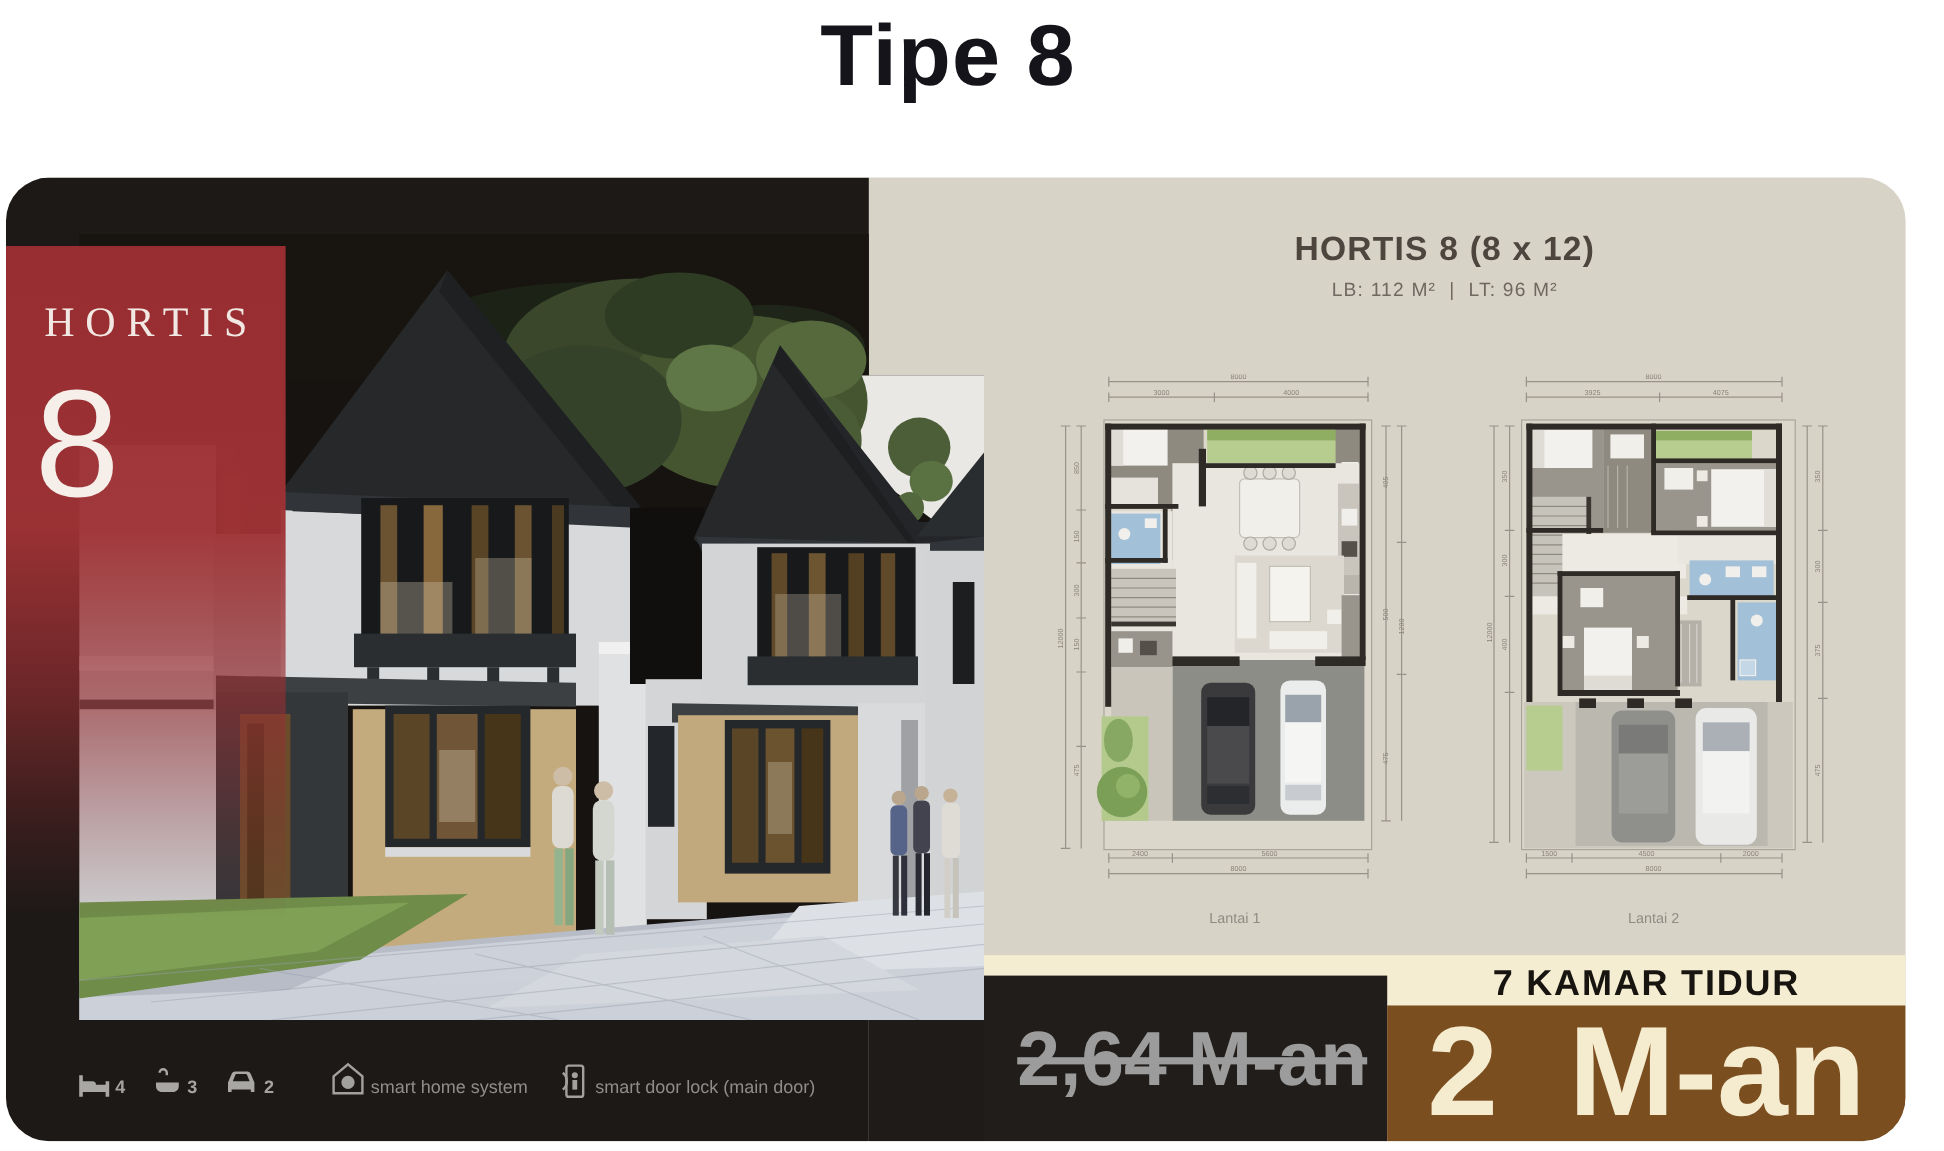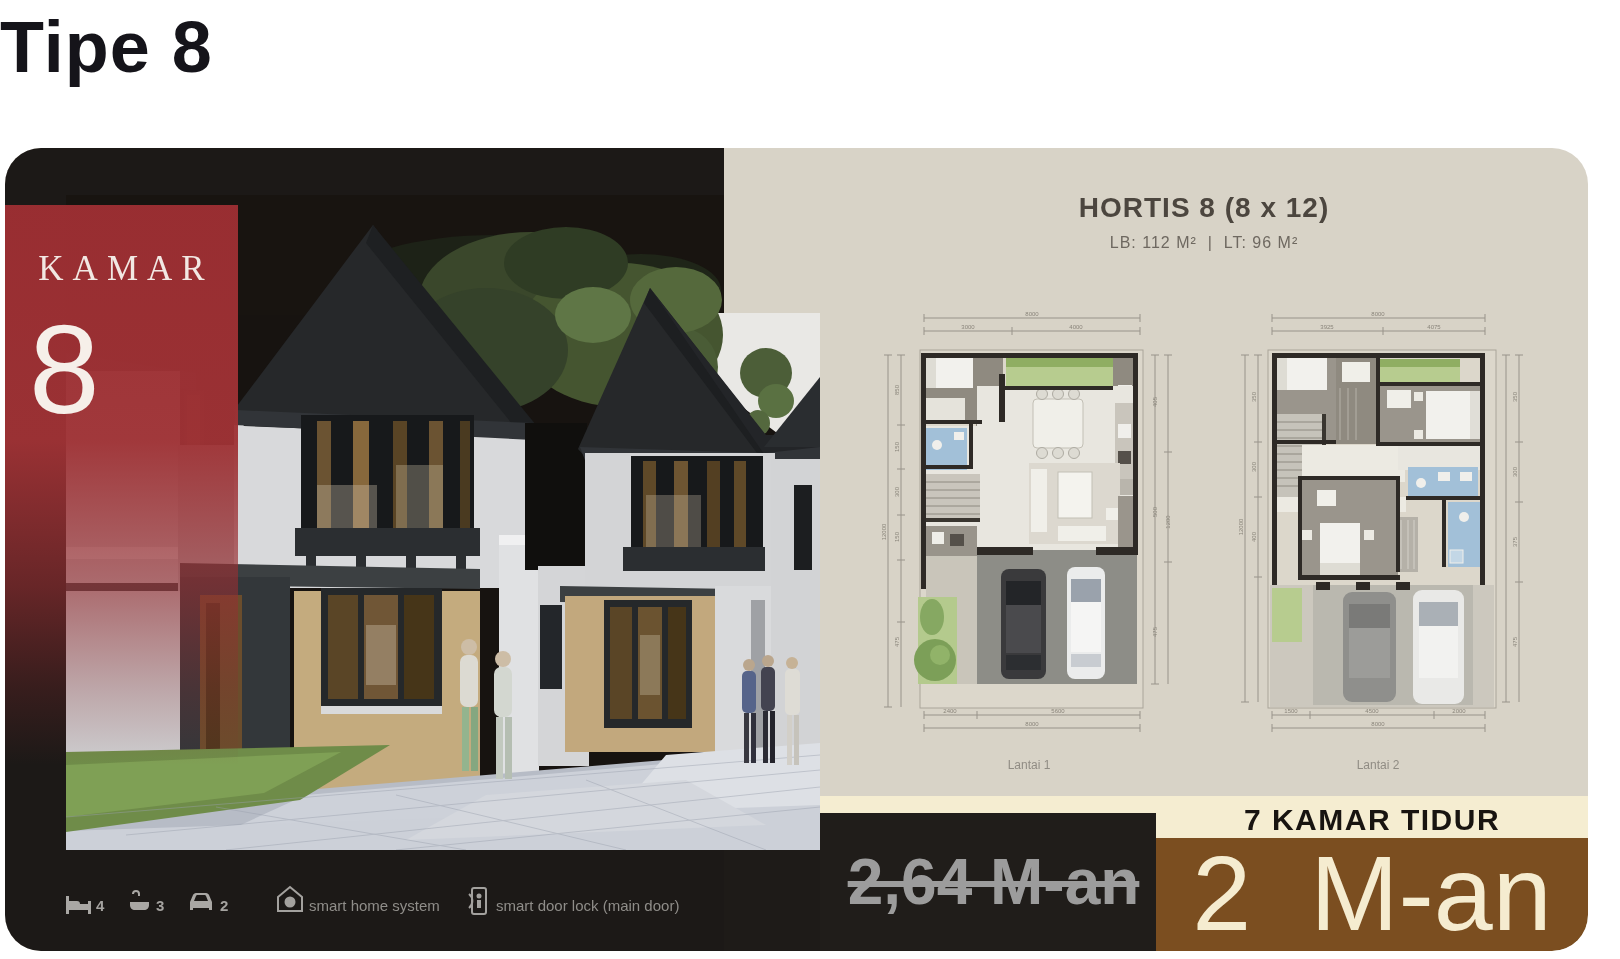--- a/index.html
+++ b/index.html
@@ -2,21 +2,21 @@
 <html><head>
 <meta charset="utf-8">
 <style>
   html,body{margin:0;padding:0;background:#fff;}
   body{width:1620px;height:959px;position:relative;overflow:hidden;font-family:"Liberation Sans",sans-serif;}
   .abs{position:absolute;}
 </style>
 </head>
 <body>
 
-<div class="abs" style="left:0;top:6px;width:1580px;font-size:72px;font-weight:bold;color:#15141a;letter-spacing:1px;">Tipe 8</div>
+<div class="abs" style="left:0;top:6px;width:1580px;text-align:center;font-size:72px;font-weight:bold;color:#15141a;letter-spacing:1px;">Tipe 8</div>
 
 <div class="abs" style="left:5px;top:148px;width:1583px;height:803px;border-radius:36px;background:#d8d3c7;overflow:hidden;">
 
   <div class="abs" style="left:0;top:0;width:719px;height:803px;background:#1c1917;"></div>
 
   <div class="abs" style="left:719px;top:648px;width:96px;height:155px;background:#1e1b18;"></div>
 
   <div class="abs" style="left:719px;top:648px;width:864px;height:42px;background:#f5edd1;"></div>
 
   <div class="abs" style="left:889px;top:44px;width:620px;text-align:center;font-size:28px;font-weight:bold;color:#4c463f;letter-spacing:1px;">HORTIS 8 (8 x 12)</div>
@@ -456,21 +456,21 @@
       <rect x="704" y="516" width="5" height="52" fill="#24242c"></rect>
       <circle cx="726" cy="468" r="6" fill="#c6b296"></circle>
       <rect x="719" y="474" width="15" height="46" rx="5" fill="#dedcd5"></rect>
       <rect x="721" y="520" width="5" height="50" fill="#d2cfc8"></rect>
       <rect x="728" y="520" width="5" height="50" fill="#c6c3bb"></rect>
     </g>
   </svg>
 
   <div class="abs" style="left:0;top:57px;width:233px;height:560px;background:linear-gradient(180deg,rgba(155,46,50,0.98) 0%,rgba(159,50,53,0.96) 42%,rgba(150,46,50,0.62) 68%,rgba(140,42,46,0.25) 86%,rgba(135,40,44,0) 100%);">
 
-    <div class="abs" style="left:0;top:44px;width:233px;text-align:center;font-family:'Liberation Serif',serif;font-size:35px;color:#f2e8e3;letter-spacing:9px;text-indent:9px;">KAMAR</div>
+    <div class="abs" style="left:0;top:44px;width:233px;text-align:center;font-family:'Liberation Serif',serif;font-size:35px;color:#f2e8e3;letter-spacing:9px;text-indent:9px;">HORTIS</div>
 
     <div class="abs" style="left:24px;top:101px;font-size:127px;line-height:1;color:#f6efe9;font-family:'Liberation Sans',sans-serif;">8</div>
   </div>
 
   <svg class="abs" style="left:55px;top:732px;" width="700" height="42" viewBox="0 0 700 42">
 
     <g fill="#a9a7a4">
       <path d="M6 26 v-10 h3 v5 h8 c2 0 3 1 3 3 h8 v-3 h3 v13 h-3 v-4 H9 v4 H6 z"></path>
     </g>
 
@@ -503,15 +503,15 @@
       <path d="M409 14 a9 9 0 0 1 0 14" fill="none" stroke="#a3a19e" stroke-width="2"></path>
     </g>
 
     <text x="436" y="31" font-size="15" fill="#8f8d89">smart door lock (main door)</text>
   </svg>
 
   <div class="abs" style="left:815px;top:665px;width:336px;height:138px;background:#201d1a;color:#9c9c9c;font-weight:bold;font-size:64px;text-align:center;line-height:138px;"><span style="text-decoration:line-through;margin-left:11px;">2,64 M-an</span></div>
 
   <div class="abs" style="left:1151px;top:648px;width:432px;text-align:center;font-size:30px;font-weight:bold;color:#181410;letter-spacing:1.5px;top:655px;">7 KAMAR TIDUR</div>
 
-  <div class="abs" style="left:1151px;top:690px;width:432px;height:113px;background:#7b4e20;border-bottom-right-radius:36px;color:#f5ecd0;font-weight:normal;font-size:106px;text-align:center;line-height:110px;">2&nbsp; M-an</div>
+  <div class="abs" style="left:1151px;top:690px;width:432px;height:113px;background:#7b4e20;border-bottom-right-radius:36px;color:#f5ecd0;font-weight:bold;font-size:106px;text-align:center;line-height:110px;">2&nbsp; M-an</div>
 
 </div>
 
 </body></html>

